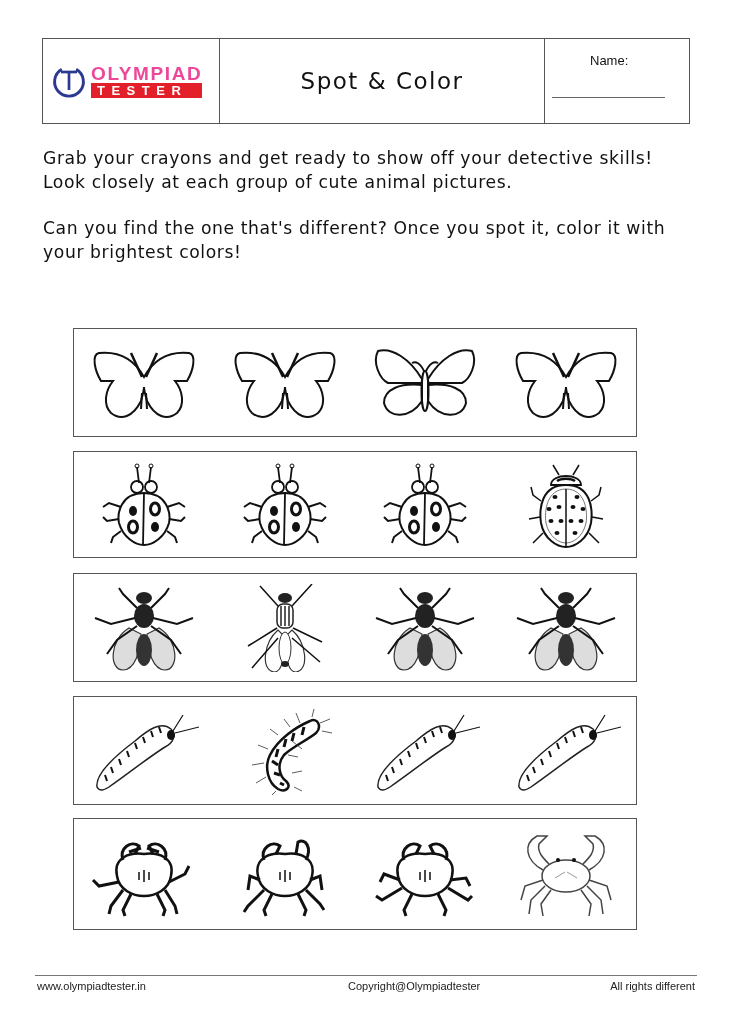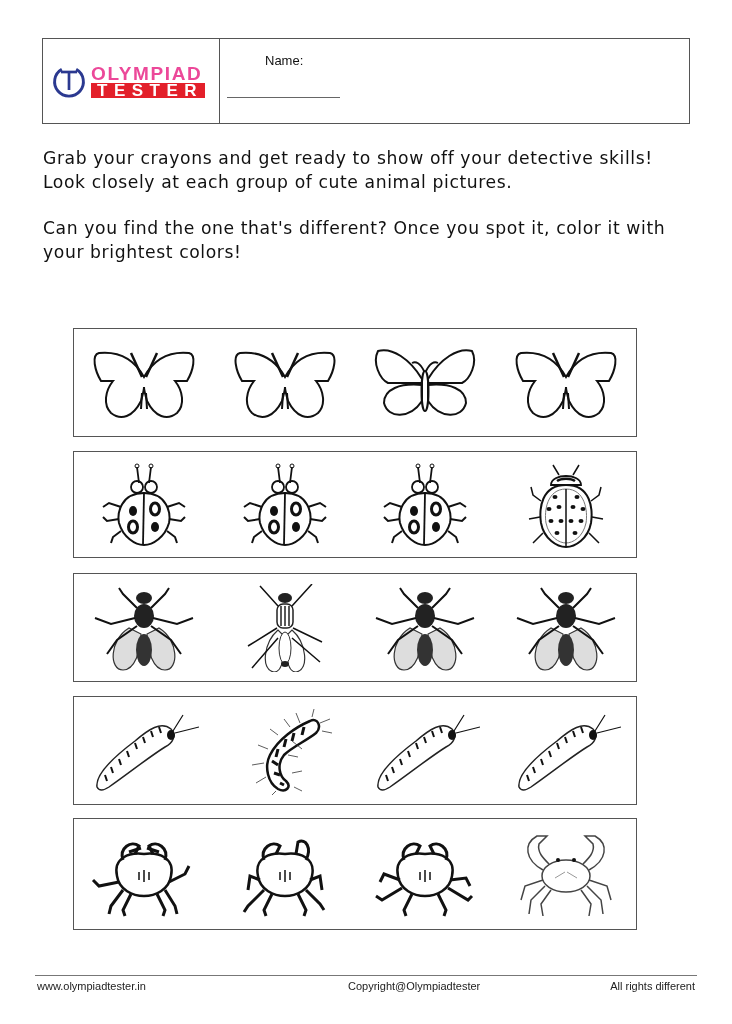--- a/index.html
+++ b/index.html
@@ -11,21 +11,21 @@
   .title-cell { width: 325px; border-right: 1.5px solid #555; display: flex; align-items: center; justify-content: center; }
   .name-cell { flex: 1; position: relative; }
   .title { font-size: 23px; letter-spacing: 1.5px; font-family: "DejaVu Sans", sans-serif; }
   .name-label { position: absolute; left: 6px; top: 14px; font-size: 13px; font-family: "Liberation Sans", sans-serif; margin-left: 39px; }
   .name-line { position: absolute; left: 7px; top: 58px; width: 113px; border-top: 1px solid #666; }
 
   .logo { display: flex; align-items: center; gap: 4px; }
   .logo-mark { width: 36px; height: 36px; }
   .logo-text { display: flex; flex-direction: column; }
   .logo-top { color: #ec4899; font-family: "Liberation Sans", sans-serif; font-weight: bold; font-size: 19px; letter-spacing: 1.6px; line-height: 19px; }
-  .logo-bot { background: #e3202a; color: #fff; font-family: "Liberation Sans", sans-serif; font-weight: bold; font-size: 17px; letter-spacing: 6.5px; line-height: 15px; padding: 0 2px 0 6px; }
+  .logo-bot { background: #e3202a; color: #fff; font-family: "Liberation Sans", sans-serif; font-weight: bold; font-size: 13px; letter-spacing: 6.5px; line-height: 15px; padding: 0 2px 0 6px; }
 
   .instructions { position: absolute; left: 43px; top: 146px; width: 650px; font-size: 17.2px; line-height: 24px; letter-spacing: 0.6px; font-family: "DejaVu Sans", sans-serif; }
   .instructions p + p { margin-top: 22px; }
 
   .row { position: absolute; left: 73px; width: 564px; border: 1.5px solid #555; display: flex; align-items: center; justify-content: space-around; }
   .cell { width: 120px; height: 92px; display: flex; align-items: center; justify-content: center; }
   .cell svg { width: 110px; height: 88px; }
 
   .footer-line { position: absolute; left: 35px; top: 975px; width: 662px; border-top: 1.5px solid #777; }
   .footer { position: absolute; top: 980px; font-family: "Liberation Sans", sans-serif; font-size: 11px; color: #222; }
@@ -39,20 +39,23 @@
       <svg class="logo-mark" viewBox="0 0 40 40">
         <path d="M12 7 A16 16 0 1 0 28 7" fill="none" stroke="#2b3990" stroke-width="3.2"></path>
         <line x1="11" y1="10" x2="29" y2="10" stroke="#2b3990" stroke-width="3"></line>
         <line x1="20" y1="10" x2="20" y2="30" stroke="#2b3990" stroke-width="3"></line>
       </svg>
       <div class="logo-text">
         <span class="logo-top">OLYMPIAD</span>
         <span class="logo-bot">TESTER</span>
       </div>
     </div>
+  </div>
+  <div class="title-cell">
+    <span class="title">Spot &amp; Color</span>
   </div>
   <div class="name-cell">
     <span class="name-label">Name:</span>
     <div class="name-line"></div>
   </div>
 </div>
 
 <div class="instructions">
   <p>Grab your crayons and get ready to show off your detective skills! Look closely at each group of cute animal pictures.</p>
   <p>Can you find the one that's different? Once you spot it, color it with your brightest colors!</p>

